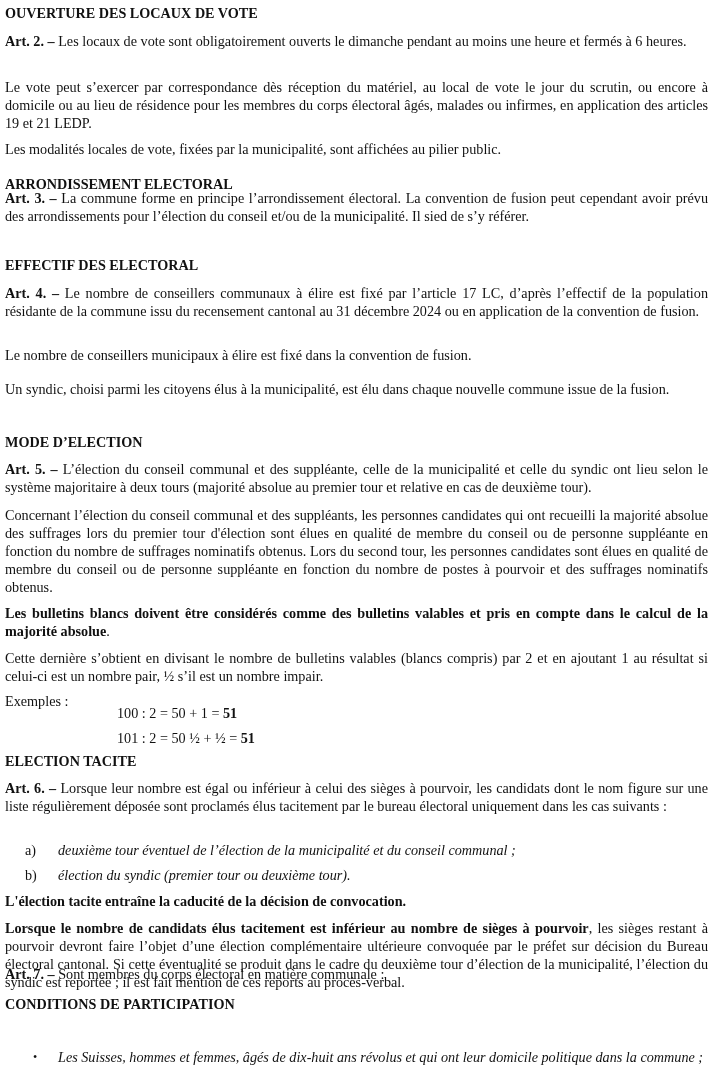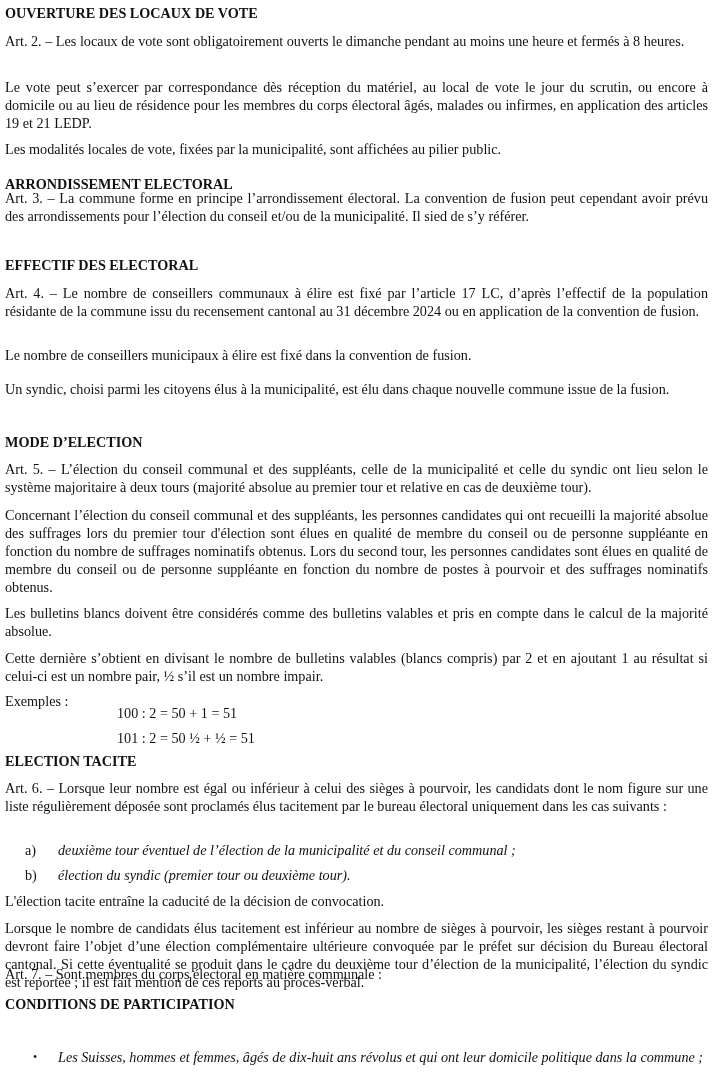--- a/index.html
+++ b/index.html
@@ -7,47 +7,47 @@
       width: 713px; height: 1092px; overflow: hidden;
       font-family: "Liberation Serif", serif;
       color: #111111;
       font-size: 14.2px;
       line-height: 18px;
     }
     .page { position: relative; width: 713px; height: 1092px; }
     .blk { position: absolute; left: 5px; width: 703px; margin: 0; }
     h2.blk { font-size: 14.2px; font-weight: bold; line-height: 18px; }
     p.blk { text-align: justify; }
-    .b { font-weight: normal; }
+    .b { font-weight: bold; }
     .ex-label { position: absolute; left: 5px; }
     .ex-val { position: absolute; left: 117px; margin-top: 12px; }
     .li-mark { position: absolute; left: 30px; }
     .li-text { position: absolute; left: 58px; width: 650px; text-align: justify; font-style: italic; }
     .bullet { position: absolute; left: 31px; font-size: 12px; }
   </style>
 </head>
 <body>
 
 <div class="page">
 
   <h2 class="blk" style="top:4px">OUVERTURE DES LOCAUX DE VOTE</h2>
-  <p class="blk" style="top:32px"><span class="b">Art. 2. –</span><span> Les locaux de vote sont obligatoirement ouverts le dimanche pendant au moins une heure et fermés à 8 heures.</span></p>
+  <p class="blk" style="top:32px"><span class="b">Art. 2. –</span><span> Les locaux de vote sont obligatoirement ouverts le dimanche pendant au moins une heure et fermés à 6 heures.</span></p>
   <p class="blk" style="top:78px">Le vote peut s’exercer par correspondance dès réception du matériel, au local de vote le jour du scrutin, ou encore à domicile ou au lieu de résidence pour les membres du corps électoral âgés, malades ou infirmes, en application des articles 19 et 21 LEDP.</p>
   <p class="blk" style="top:140px">Les modalités locales de vote, fixées par la municipalité, sont affichées au pilier public.</p>
 
   <h2 class="blk" style="top:175px">ARRONDISSEMENT ELECTORAL</h2>
   <p class="blk" style="top:189px"><span class="b">Art. 3. –</span><span> La commune forme en principe l’arrondissement électoral. La convention de fusion peut cependant avoir prévu des arrondissements pour l’élection du conseil et/ou de la municipalité. Il sied de s’y référer.</span></p>
 
   <h2 class="blk" style="top:256px">EFFECTIF DES ELECTORAL</h2>
   <p class="blk" style="top:284px"><span class="b">Art. 4. –</span><span> Le nombre de conseillers communaux à élire est fixé par l’article 17 LC, d’après l’effectif de la population résidante de la commune issu du recensement cantonal au 31 décembre 2024 ou en application de la convention de fusion.</span></p>
   <p class="blk" style="top:346px">Le nombre de conseillers municipaux à élire est fixé dans la convention de fusion.</p>
   <p class="blk" style="top:380px">Un syndic, choisi parmi les citoyens élus à la municipalité, est élu dans chaque nouvelle commune issue de la fusion.</p>
 
   <h2 class="blk" style="top:433px">MODE D’ELECTION</h2>
-  <p class="blk" style="top:460px"><span class="b">Art. 5. –</span><span> L’élection du conseil communal et des suppléants, celle de la municipalité et celle du syndic ont lieu selon le système majoritaire à deux tours (majorité absolue au premier tour et relative en cas de deuxième tour).</span></p>
+  <p class="blk" style="top:460px"><span class="b">Art. 5. –</span><span> L’élection du conseil communal et des suppléante, celle de la municipalité et celle du syndic ont lieu selon le système majoritaire à deux tours (majorité absolue au premier tour et relative en cas de deuxième tour).</span></p>
   <p class="blk" style="top:506px">Concernant l’élection du conseil communal et des suppléants, les personnes candidates qui ont recueilli la majorité absolue des suffrages lors du premier tour d'élection sont élues en qualité de membre du conseil ou de personne suppléante en fonction du nombre de suffrages nominatifs obtenus. Lors du second tour, les personnes candidates sont élues en qualité de membre du conseil ou de personne suppléante en fonction du nombre de postes à pourvoir et des suffrages nominatifs obtenus.</p>
   <p class="blk" style="top:604px"><span class="b">Les bulletins blancs doivent être considérés comme des bulletins valables et pris en compte dans le calcul de la majorité absolue</span><span>.</span></p>
   <p class="blk" style="top:649px">Cette dernière s’obtient en divisant le nombre de bulletins valables (blancs compris) par 2 et en ajoutant 1 au résultat si celui-ci est un nombre pair, ½ s’il est un nombre impair.</p>
   <div class="blk" style="top:692px; height:44px;">
     <span class="ex-label" style="left:0; top:0">Exemples :</span>
     <span class="ex-val" style="left:112px; top:0"><span>100 : 2 = 50 + 1 = </span><span class="b">51</span></span>
     <span class="ex-val" style="left:112px; top:25px"><span>101 : 2 = 50 ½ + ½ = </span><span class="b">51</span></span>
   </div>
 
   <h2 class="blk" style="top:752px">ELECTION TACITE</h2>

